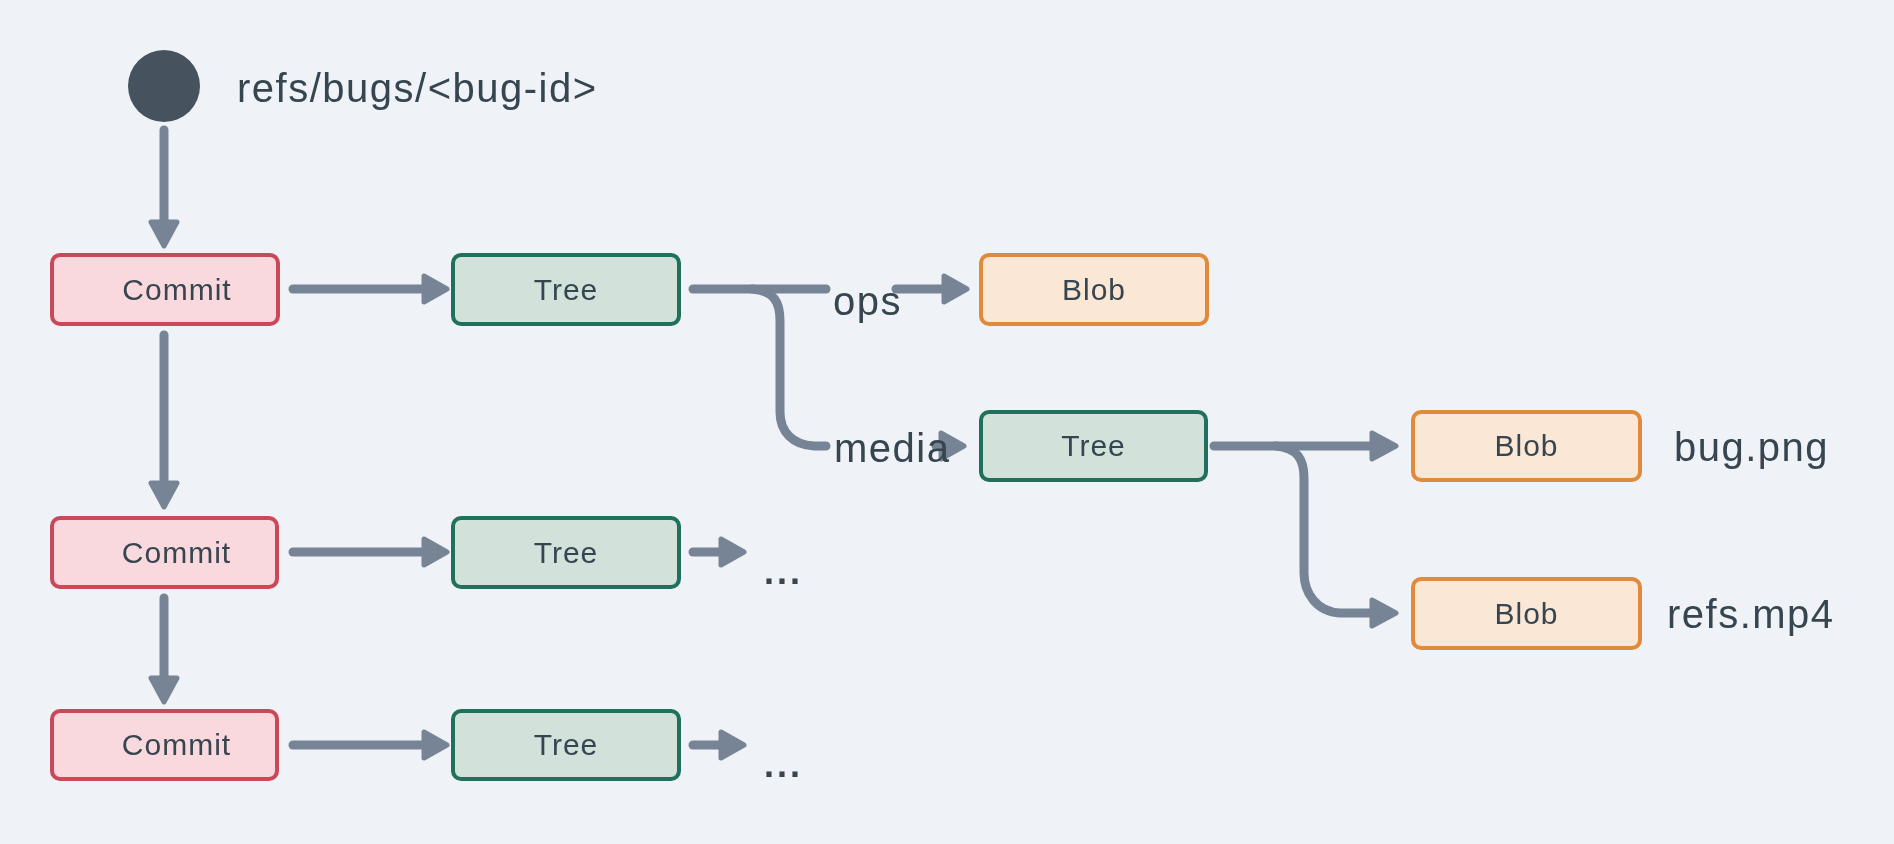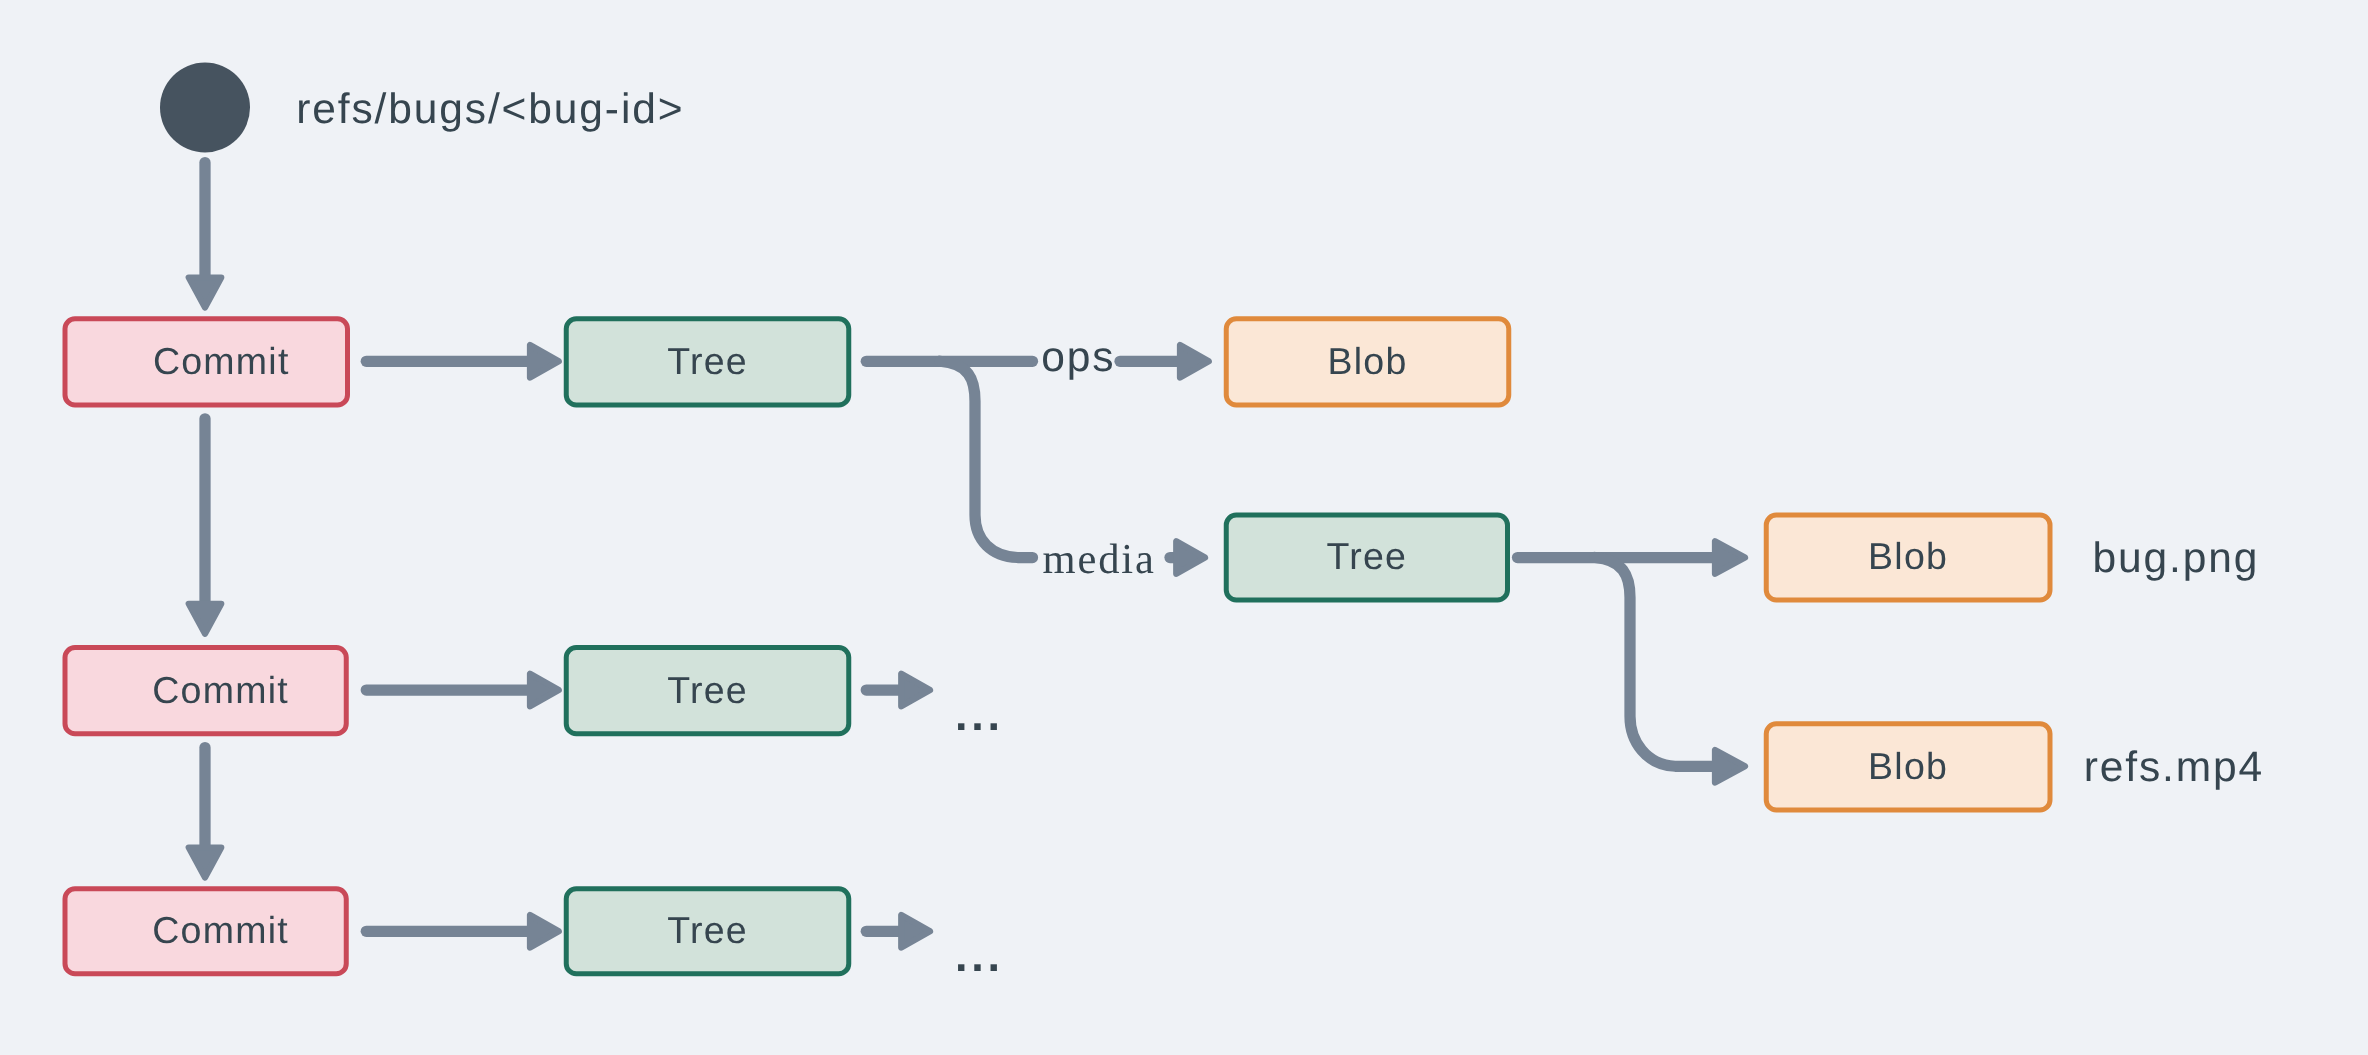--- a/index.html
+++ b/index.html
@@ -61,21 +61,21 @@
   .ref-circle{
     position:absolute;
     left:128px;top:50px;
     width:72px;height:72px;
     border-radius:50%;
     background:var(--ref-node);
   }
   .vlabel{
     position:absolute;
     transform:translateY(-50%);
-    font-size:34px;
+    font-size:40px;
     letter-spacing:1.5px;
     color:var(--text);
     white-space:nowrap;
   }
   .ellipsis{
     position:absolute;
     font-size:36px;
     font-weight:bold;
     line-height:36px;
     letter-spacing:3px;
@@ -130,22 +130,22 @@
     <path class="head" d="M721,732 V758 L744,745 Z"></path>
   </svg>
 
   <div class="ref-circle"></div>
   <div class="vlabel" style="left:237px;top:88px;">refs/bugs/&lt;bug-id&gt;</div>
 
   <div class="node commit" style="left:50px;top:253px;width:230px;height:73px;">Commit</div>
   <div class="node tree" style="left:451px;top:253px;width:230px;height:73px;">Tree</div>
   <div class="node blob" style="left:979px;top:253px;width:230px;height:73px;">Blob</div>
 
-  <div class="vlabel" style="left:833px;top:286px;">ops</div>
-  <div class="vlabel" style="left:834px;top:448px;font-family:Liberation Serif, serif;">media</div>
+  <div class="vlabel" style="left:833px;top:301px;">ops</div>
+  <div class="vlabel" style="left:834px;top:448px;">media</div>
 
   <div class="node tree" style="left:979px;top:410px;width:229px;height:72px;">Tree</div>
   <div class="node blob" style="left:1411px;top:410px;width:231px;height:72px;">Blob</div>
   <div class="vlabel" style="left:1674px;top:447px;">bug.png</div>
 
   <div class="node commit" style="left:50px;top:516px;width:229px;height:73px;">Commit</div>
   <div class="node tree" style="left:451px;top:516px;width:230px;height:73px;">Tree</div>
   <div class="ellipsis" style="left:764px;top:554px;">...</div>
 
   <div class="node blob" style="left:1411px;top:577px;width:231px;height:73px;">Blob</div>

